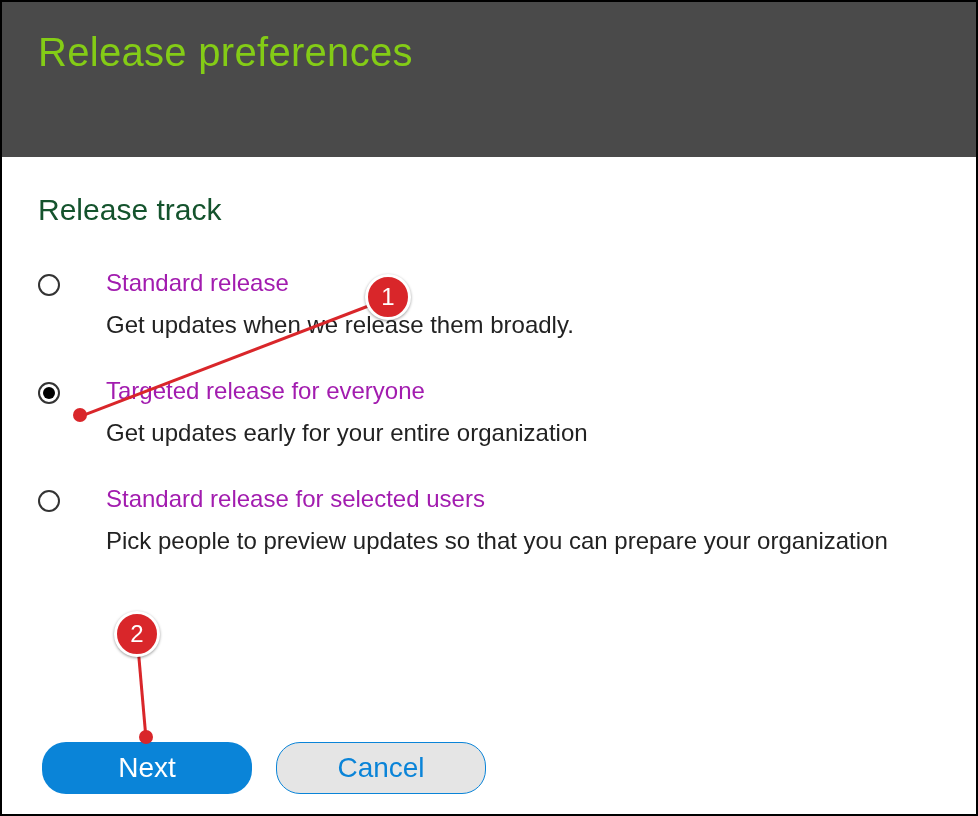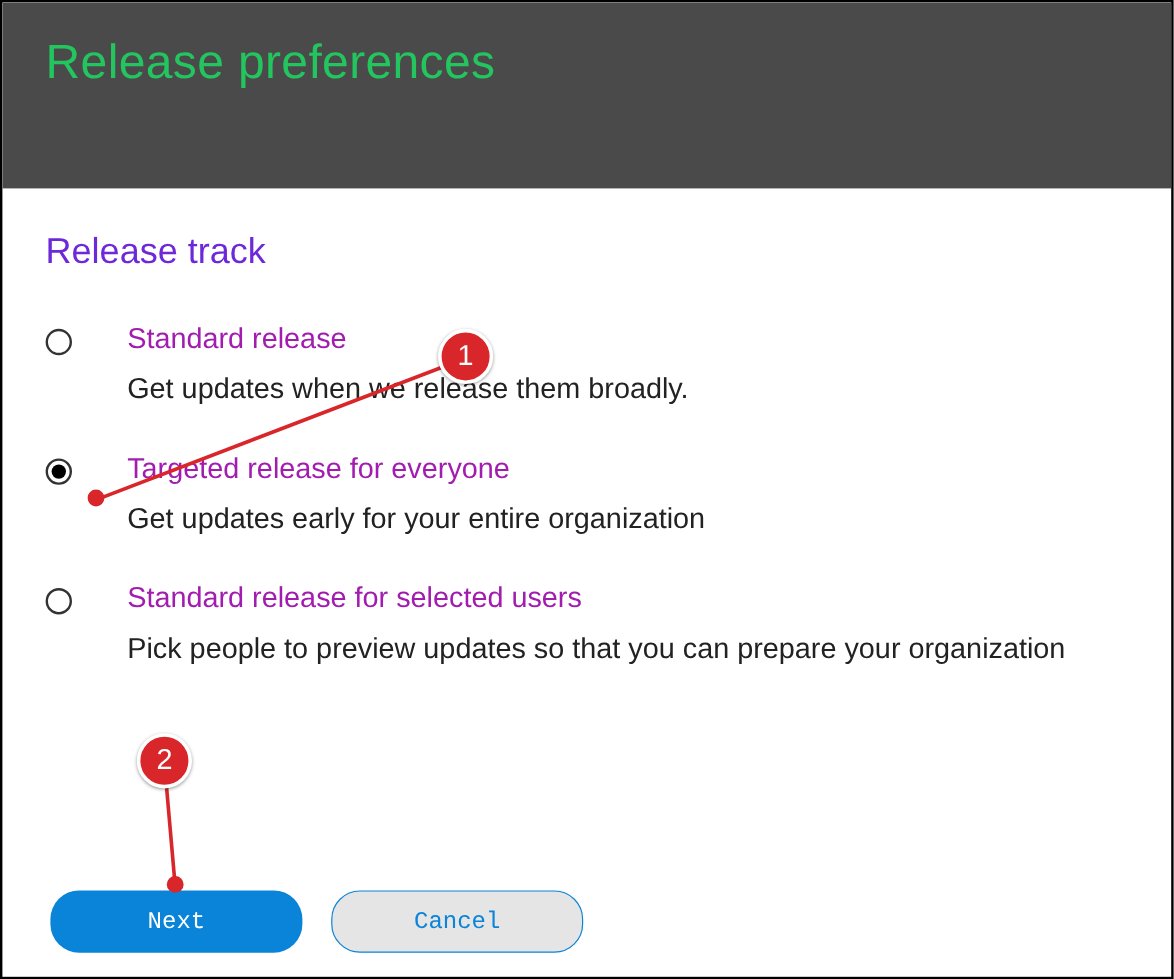--- a/index.html
+++ b/index.html
@@ -1,29 +1,29 @@
 <!DOCTYPE html>
 <html><head>
   <meta charset="utf-8">
   <style>
     *{box-sizing:border-box;margin:0;padding:0;}
     body{font-family:"Segoe UI",Arial,sans-serif;width:978px;height:816px;background:#fff;border:2px solid #000;position:relative;overflow:hidden;}
-    .header{background:#4a4a4a;color:#22c55e;height:155px;padding:28px 36px;}
+    .header{background:#4a4a4a;color:#84cc16;height:155px;padding:28px 36px;}
     .header h1{font-weight:300;font-size:40px;letter-spacing:0.3px;}
     .content{padding:36px 36px 20px 36px;}
-    .section-title{font-size:30px;font-weight:400;color:#6d28d9;margin-bottom:42px;}
+    .section-title{font-size:30px;font-weight:400;color:#14532d;margin-bottom:42px;}
     .options{}
     .option{display:flex;align-items:flex-start;margin-bottom:38px;}
     .radio{flex:0 0 auto;width:22px;height:22px;border:2px solid #333;border-radius:50%;margin-top:5px;margin-right:46px;display:flex;align-items:center;justify-content:center;cursor:pointer;background:#fff;}
     .radio.selected::after{content:"";display:block;width:12px;height:12px;border-radius:50%;background:#000;}
     .opt-text{flex:1;}
     .opt-label{font-size:24px;color:#a21caf;margin-bottom:14px;}
     .opt-desc{font-size:24px;color:#222;}
     .buttons{position:absolute;left:40px;bottom:20px;display:flex;gap:24px;}
-    .btn{height:52px;min-width:210px;font-size:20px;display:flex;align-items:center;justify-content:center;cursor:pointer;font-family:Liberation Mono, monospace;border-radius:24px;}
+    .btn{height:52px;min-width:210px;font-size:28px;display:flex;align-items:center;justify-content:center;cursor:pointer;font-family:Liberation Sans, sans-serif;border-radius:24px;}
     .btn-primary{background:#0a84d8;color:#fff;border:none;}
     .btn-secondary{background:#e5e5e5;color:#0a84d8;border:1px solid #0a84d8;}
     
     .ann-line{position:absolute;background:#d9262a;height:3px;transform-origin:0 50%;}
     .ann-dot{position:absolute;width:14px;height:14px;background:#d9262a;border-radius:50%;transform:translate(-50%,-50%);}
     .ann-badge{position:absolute;width:46px;height:46px;background:#d9262a;border:3px solid #fff;border-radius:50%;color:#fff;font-size:24px;font-weight:400;display:flex;align-items:center;justify-content:center;transform:translate(-50%,-50%);box-shadow:0 1px 3px rgba(0,0,0,.4);}
   </style>
 </head>
 <body>
 

